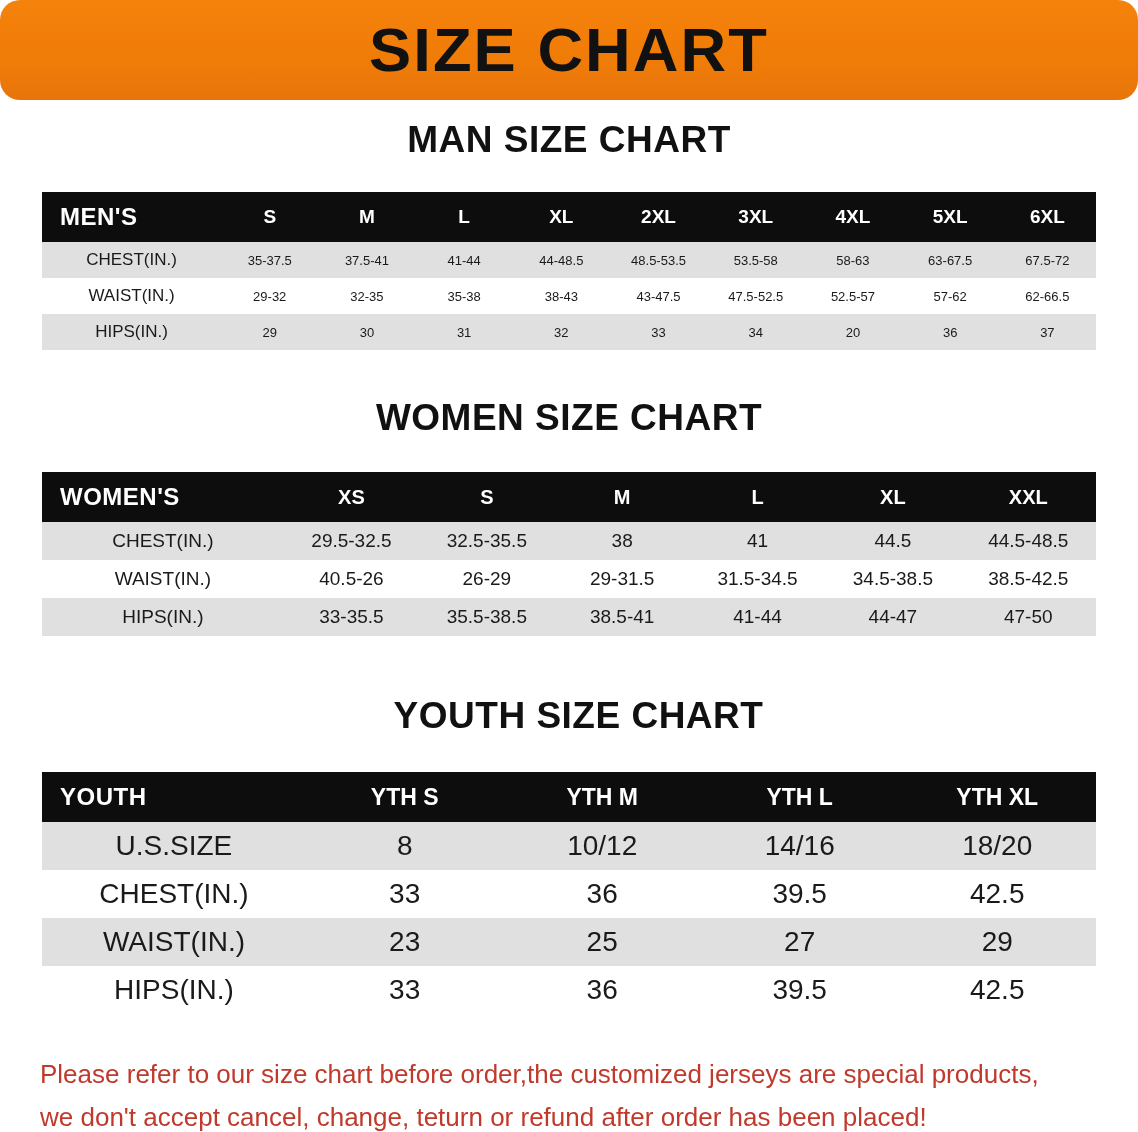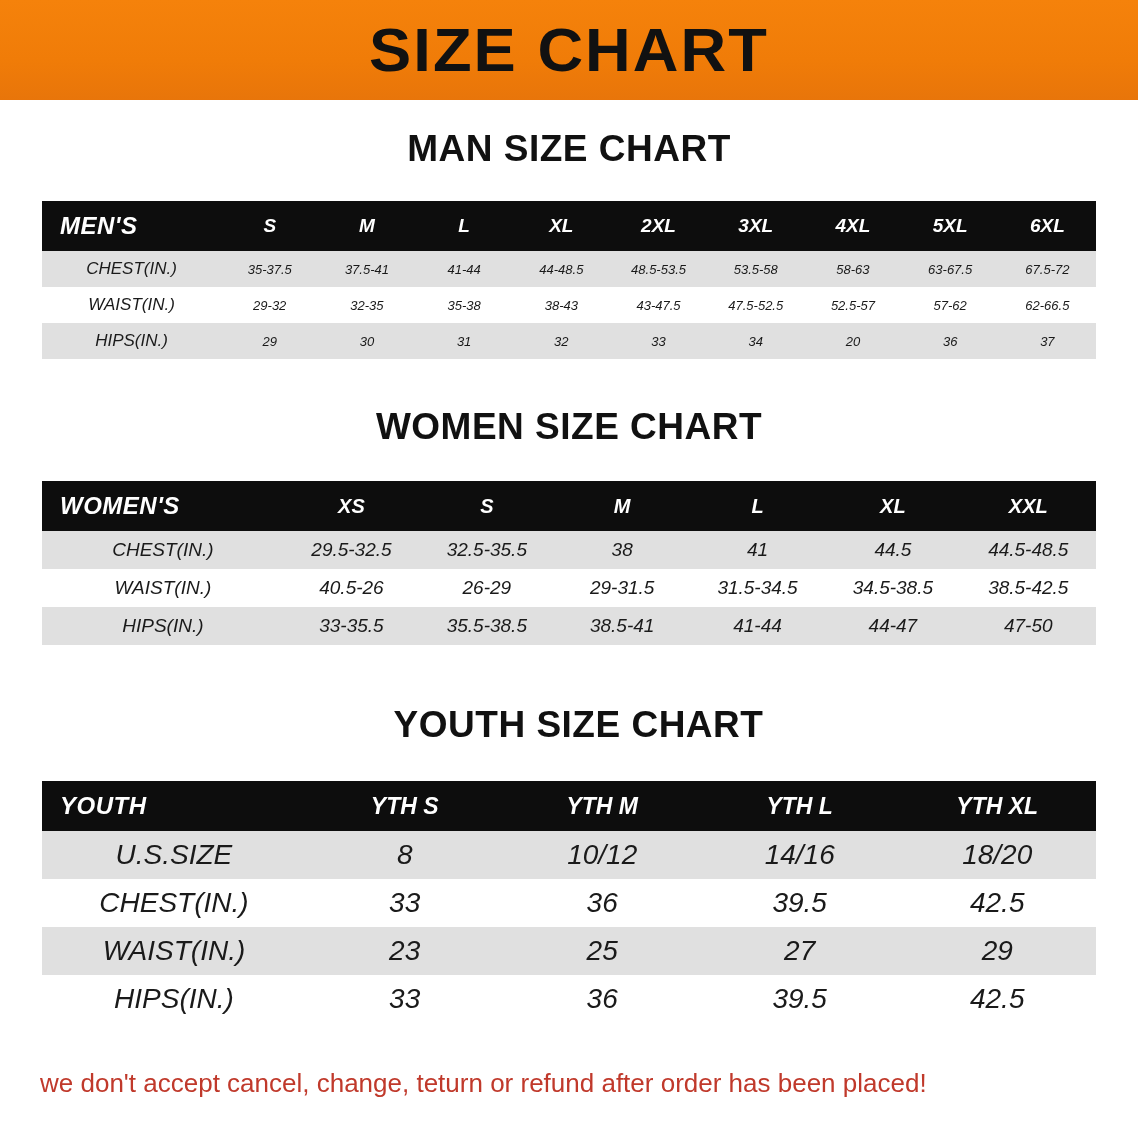--- a/index.html
+++ b/index.html
@@ -21,59 +21,59 @@
   }
 
   
   .banner {
     width: 100%;
     height: 100px;
     background: linear-gradient(180deg, #f5820b 0%, #f07c08 60%, #e8750a 100%);
     display: flex;
     align-items: center;
     justify-content: center;
+    border-radius: 20px;
   }
   .banner-title {
     font-family: "Liberation Sans", sans-serif;
     font-weight: bold;
     font-size: 62px;
     letter-spacing: 2px;
     color: #111111;
     line-height: 1;
     transform: scaleX(1.02);
   }
 
   
   .section-title {
     text-align: center;
     font-weight: bold;
     color: #111111;
     letter-spacing: 0.5px;
   }
   .section-title.man {
     font-size: 37px;
-    margin-top: 28px;
+    margin-top: 19px;
     margin-bottom: 18px;
   }
   .section-title.women {
     font-size: 37px;
     margin-top: 34px;
     margin-bottom: 20px;
   }
   .section-title.youth {
     font-size: 37px;
     margin-top: 46px;
     margin-bottom: 22px;
     padding-left: 19px;
   }
 
   
   .chart-wrap {
     padding: 13px 42px;
-    font-style: italic;
   }
   table.chart {
     width: 1054px;
     border-collapse: collapse;
     table-layout: fixed;
   }
   table.chart th, table.chart td {
     text-align: center;
     font-family: "Liberation Sans", sans-serif;
   }
@@ -288,16 +288,17 @@
             <td>33</td>
             <td>36</td>
             <td>39.5</td>
             <td>42.5</td>
           </tr>
         </tbody>
     </table>
   </div>
 
   <div class="note">
+    <div>Please refer to our size chart before order,the customized jerseys are special products,</div>
     <div>we don't accept cancel, change, teturn or refund after order has been placed!</div>
   </div>
 
 </div>
 
 </body></html>

